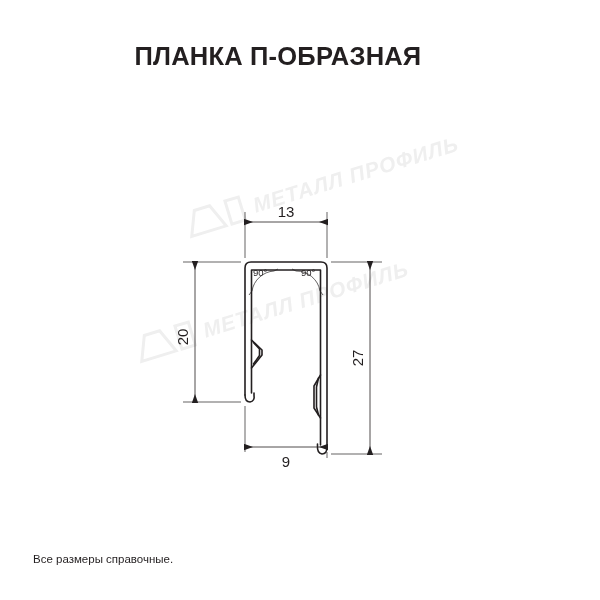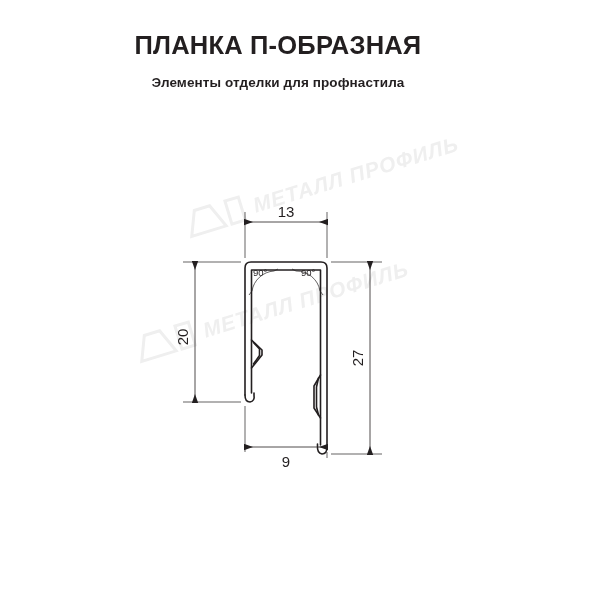--- a/index.html
+++ b/index.html
@@ -16,21 +16,21 @@
     position: relative;
   }
   .page {
     position: relative;
     width: 600px;
     height: 600px;
     box-sizing: border-box;
   }
   .header {
     position: absolute;
-    top: 28px;
+    top: 39px;
     left: 0;
     width: 556px;
     text-align: center;
   }
   .title-line {
     font-size: 25.5px;
     font-weight: bold;
     letter-spacing: 0.2px;
     line-height: 1.34;
     color: #231f20;
@@ -103,21 +103,20 @@
   <div class="watermark" style="left:128px; top:330px; transform: rotate(-17deg); transform-origin: left top;">
     <svg width="290" height="46" viewBox="0 0 290 46">
       <path d="M4 34 L14 10 L30 10 L40 34 Z" fill="none" stroke="#efefef" stroke-width="3"></path>
       <path d="M46 34 L46 10 L60 10 L60 34 Z" fill="none" stroke="#efefef" stroke-width="3"></path>
       <text class="wm-text" x="72" y="30" fill="#efefef" style="font-size:21px;font-weight:bold;font-style:italic;letter-spacing:1px;">МЕТАЛЛ ПРОФИЛЬ</text>
     </svg>
   </div>
 
   <div class="header">
     <div class="title-line">ПЛАНКА П-ОБРАЗНАЯ</div>
-    <div class="subtitle">Элементы отделки для профнастила</div>
   </div>
 
   <div class="drawing">
     <svg width="600" height="350" viewBox="0 0 600 350">
 
       <g fill="none" stroke="#231f20" stroke-width="1.6" stroke-linejoin="round" stroke-linecap="round">
 
         <path d="M245 245
                  L245 118
                  Q245 112 251 112
@@ -191,15 +190,16 @@
         <line x1="296" y1="121" x2="292" y2="119"></line>
         <line x1="320" y1="141" x2="323" y2="145"></line>
       </g>
       <text class="ang-text" x="253" y="126" text-anchor="start">90°</text>
       <text class="ang-text" x="301" y="126" text-anchor="start">90°</text>
 
     </svg>
   </div>
 
   <div class="footer">
+    <div>Все размеры справочные.</div>
   </div>
 
 </div>
 
 </body></html>

